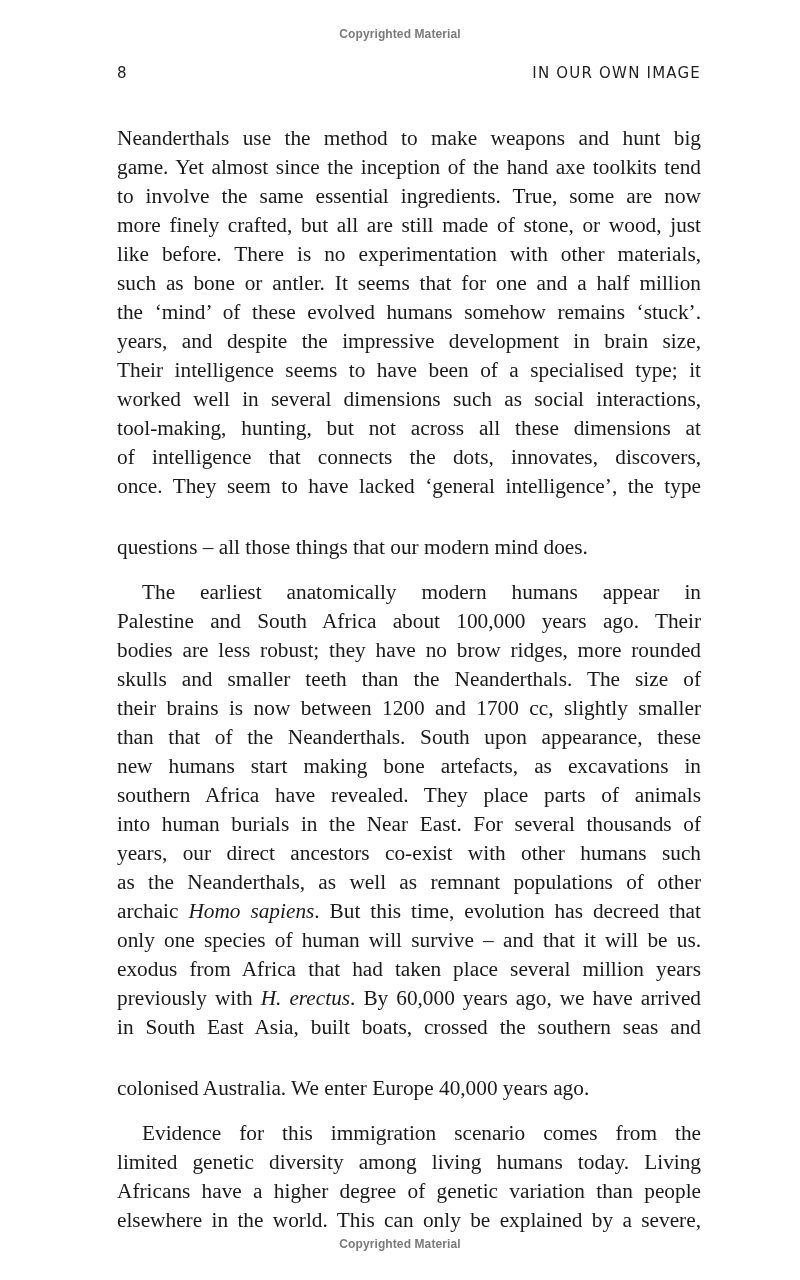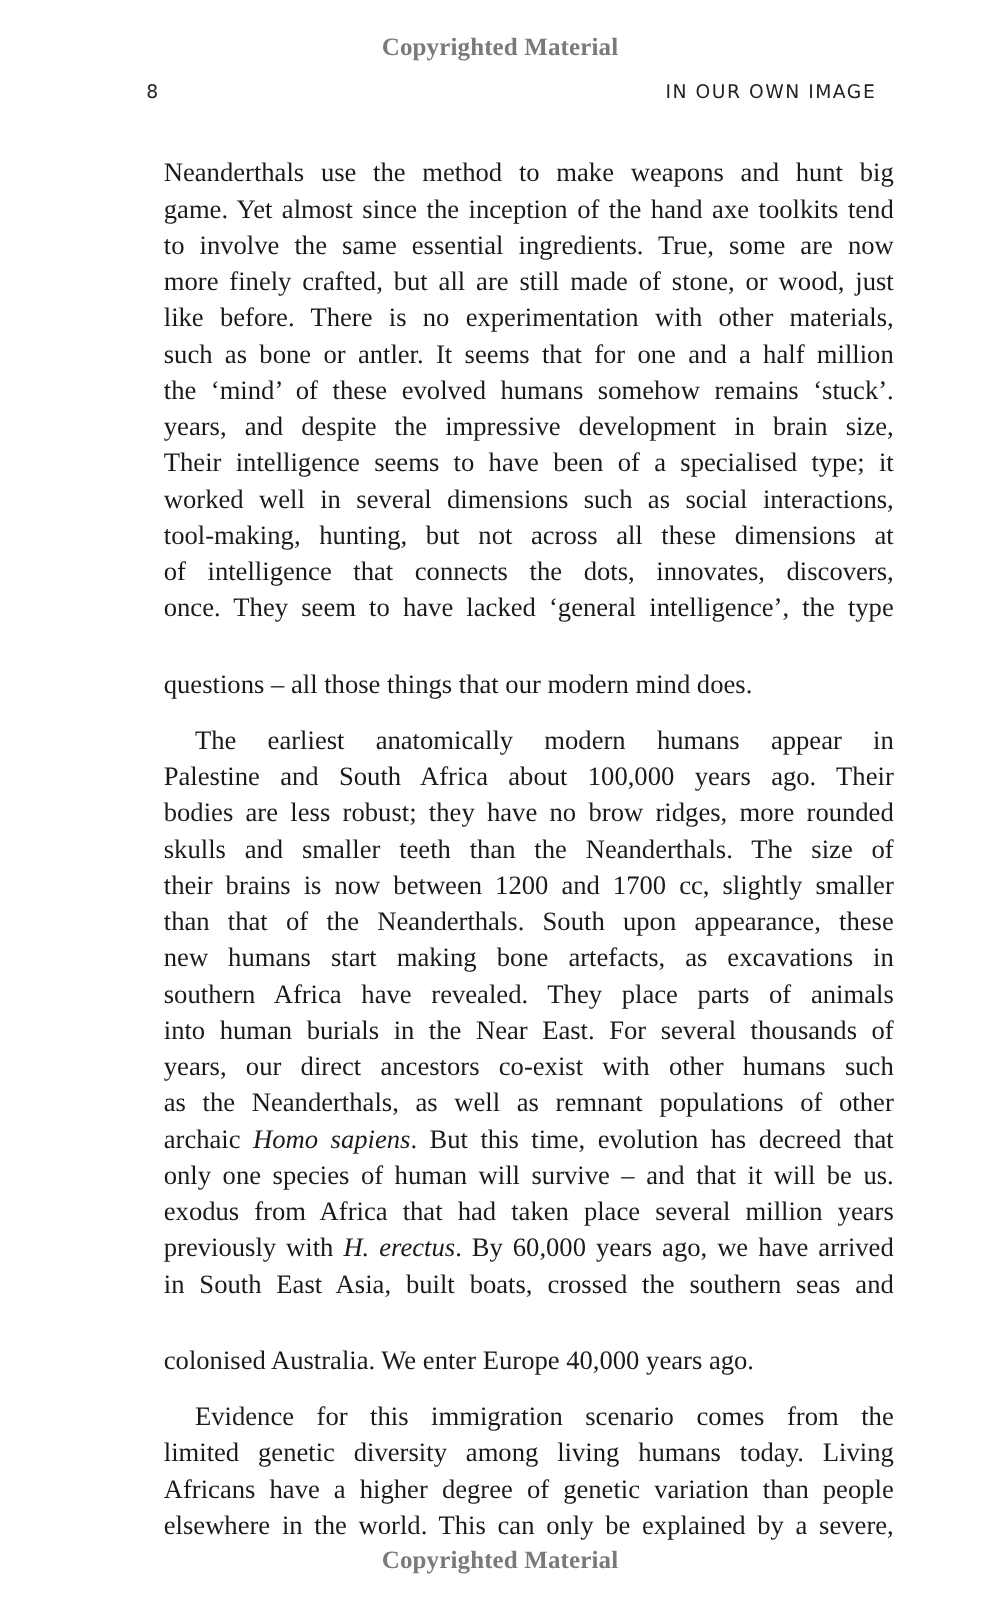--- a/index.html
+++ b/index.html
@@ -1,31 +1,31 @@
 <!DOCTYPE html>
 <html><head>
 <meta charset="utf-8">
 <style>
   html, body { margin: 0; padding: 0; background: #ffffff; }
   body { width: 800px; height: 1280px; position: relative; overflow: hidden; }
   .copyright {
     position: absolute; left: 0; width: 800px; text-align: center;
-    font-family: Liberation Serif, serif; font-weight: bold;
-    font-size: 20px; color: #7a7a7a; letter-spacing: 0.1px;
+    font-family: Liberation Sans, sans-serif; font-weight: bold;
+    font-size: 12px; color: #7a7a7a; letter-spacing: 0.1px;
   }
   .copyright.top { top: 27px; }
   .copyright.bottom { top: 1237px; }
   .running-head {
     position: absolute; top: 64px; left: 117px; width: 584px;
     font-family: "DejaVu Sans", sans-serif; font-size: 15px; color: #222;
     display: flex; justify-content: space-between; letter-spacing: 1.2px;
   }
   .running-head .pageno { letter-spacing: 0; }
   .body-text {
-    position: absolute; top: 124px; left: 131px; width: 584px;
+    position: absolute; top: 124px; left: 117px; width: 584px;
     font-family: "Liberation Serif", serif; font-size: 21.3px; color: #1a1a1a;
   }
   .line {
     height: 29px; line-height: 29px; white-space: nowrap;
     text-align: justify; text-align-last: justify;
   }
   .line.last { text-align-last: left; margin-top: 32px; }
   .line.indent { padding-left: 25px; margin-top: 16px; }
   .line em { font-style: italic; }
 </style>

